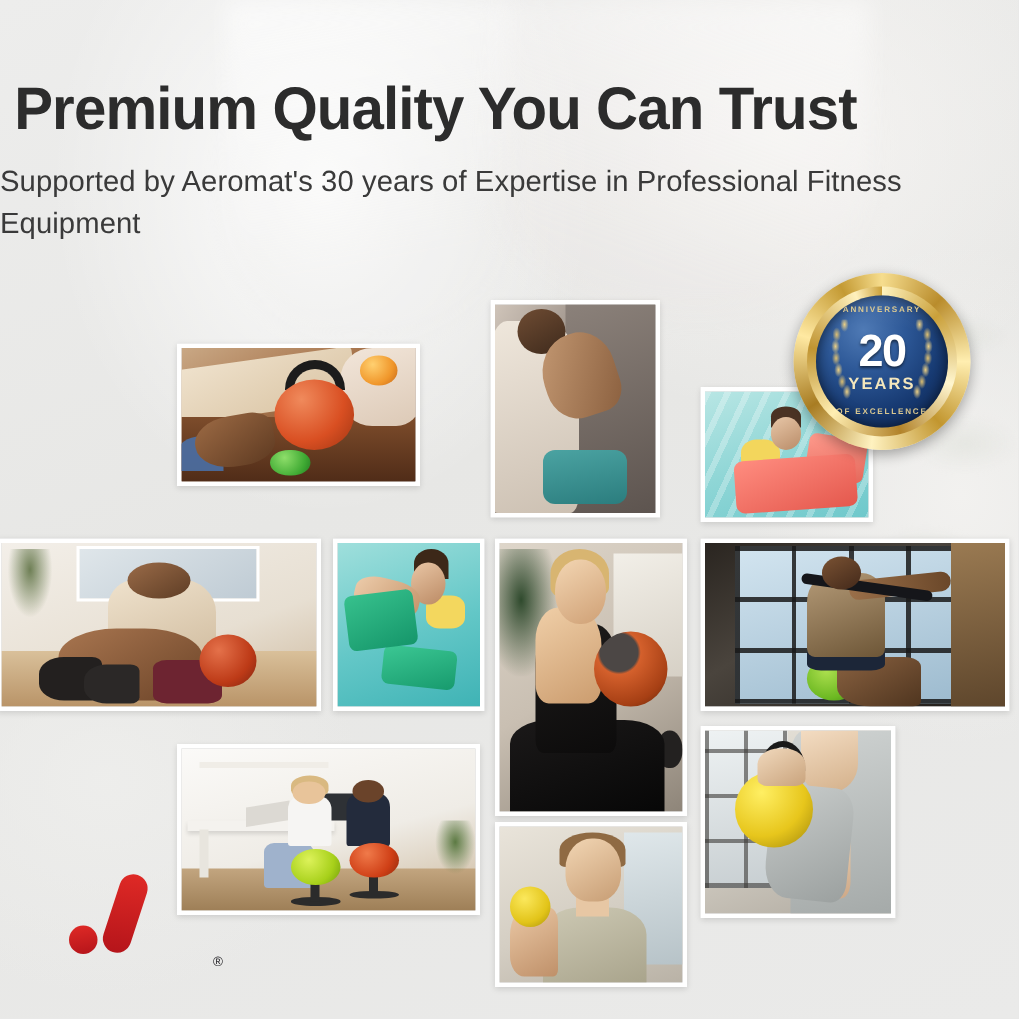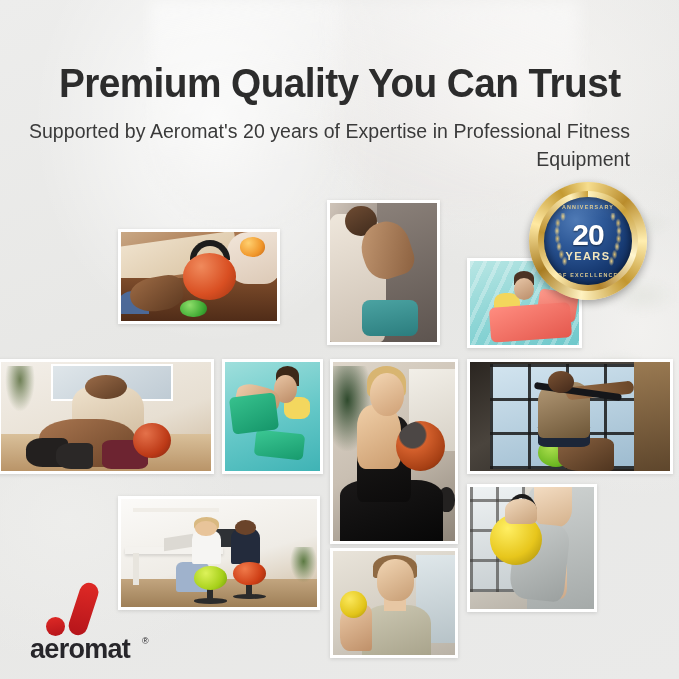--- a/index.html
+++ b/index.html
@@ -38,21 +38,21 @@
   #bg-plant {
     position:absolute; right:-10px; top:170px; width:120px; height:300px;
     background:
       radial-gradient(ellipse 60px 20px at 50% 18%, rgba(214,219,210,.55), rgba(255,255,255,0) 70%),
       radial-gradient(ellipse 50px 26px at 62% 42%, rgba(219,222,214,.5), rgba(255,255,255,0) 70%),
       radial-gradient(ellipse 46px 22px at 40% 66%, rgba(216,220,212,.5), rgba(255,255,255,0) 70%);
     filter:blur(3px);
   }
 
   
-  #heading { position:absolute; left:0; top:14px; width:630px; text-align:right; z-index:6; }
+  #heading { position:absolute; left:0; top:4px; width:630px; text-align:left; z-index:6; }
   #headline {
     margin-top:48px;
     font-size:40px;
     font-weight:bold;
     letter-spacing:-0.6px;
     color:#2c2c2c;
     line-height:1.06;
     font-stretch:condensed;
     transform:scaleX(.97);
   }
@@ -318,21 +318,21 @@
 <body>
 
 <div id="bg-wash">
   <div id="bg-figure-l"></div>
   <div id="bg-figure-r"></div>
   <div id="bg-plant"></div>
 </div>
 
 <div id="heading">
   <div id="headline">Premium Quality You Can Trust</div>
-  <div id="subheadline">Supported by Aeromat's 20 years of Expertise in Professional Fitness Equipment</div>
+  <div id="subheadline">Supported by Aeromat's 30 years of Expertise in Professional Fitness Equipment</div>
 </div>
 
 <div id="collage">
 
   <div class="tile" id="t-kettle-mat">
     <div class="scene">
       <div class="sh km-mat"></div>
         <div class="sh km-floor"></div>
       <div class="sh km-skin"></div>
         <div class="sh km-blue"></div>
@@ -480,15 +480,14 @@
       <div id="badge-number">20</div>
       <div id="badge-years">YEARS</div>
       <div class="badge-arc" id="badge-arc-bottom">OF EXCELLENCE</div>
     </div>
   </div>
 </div>
 
 <div id="logo">
   <div id="logo-slash"></div>
   <div id="logo-dot"></div>
-  <div id="logo-word">aeromat</div>
   <div id="logo-rsym">®</div>
 </div>
 
 </body></html>

